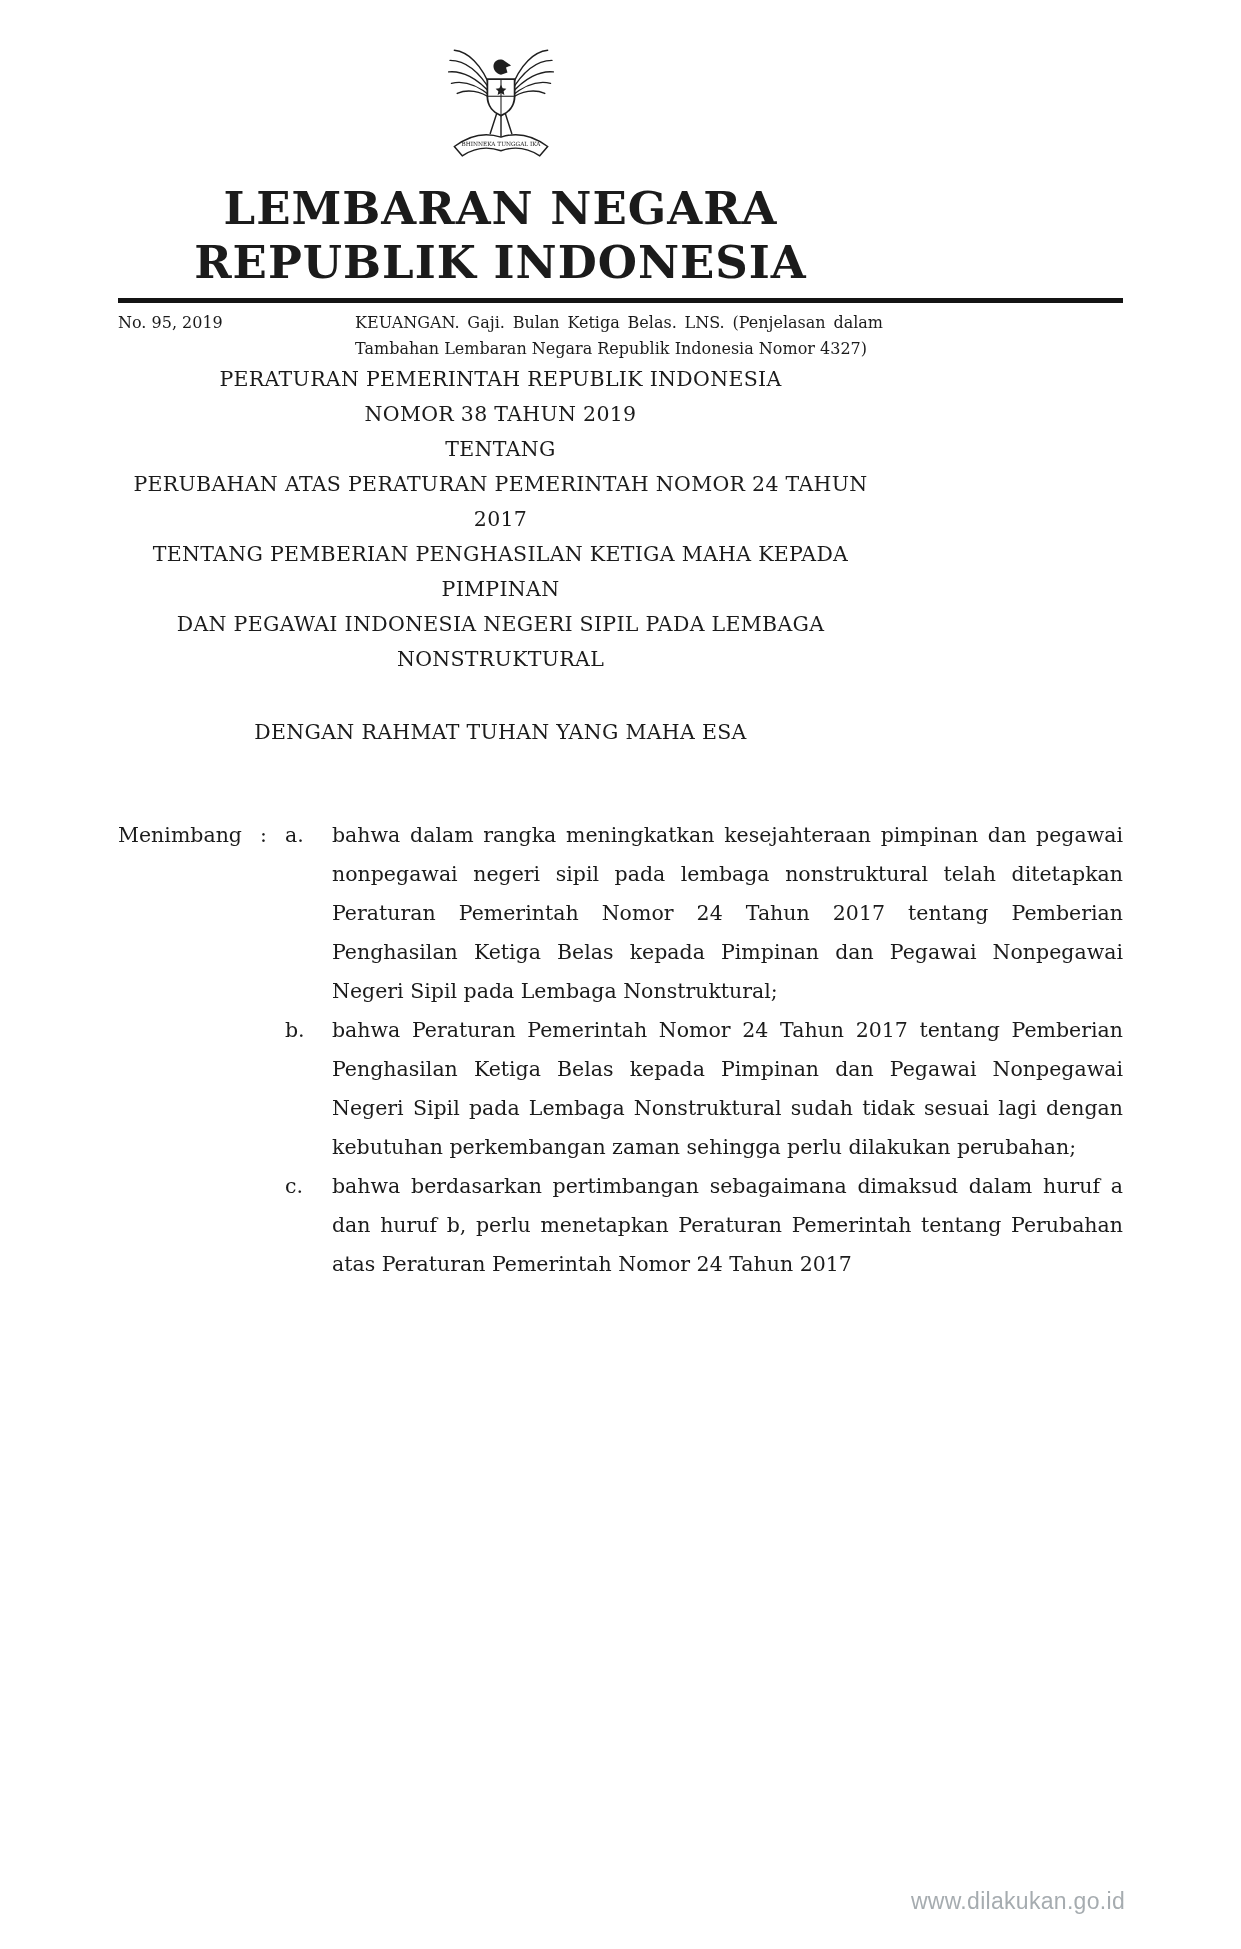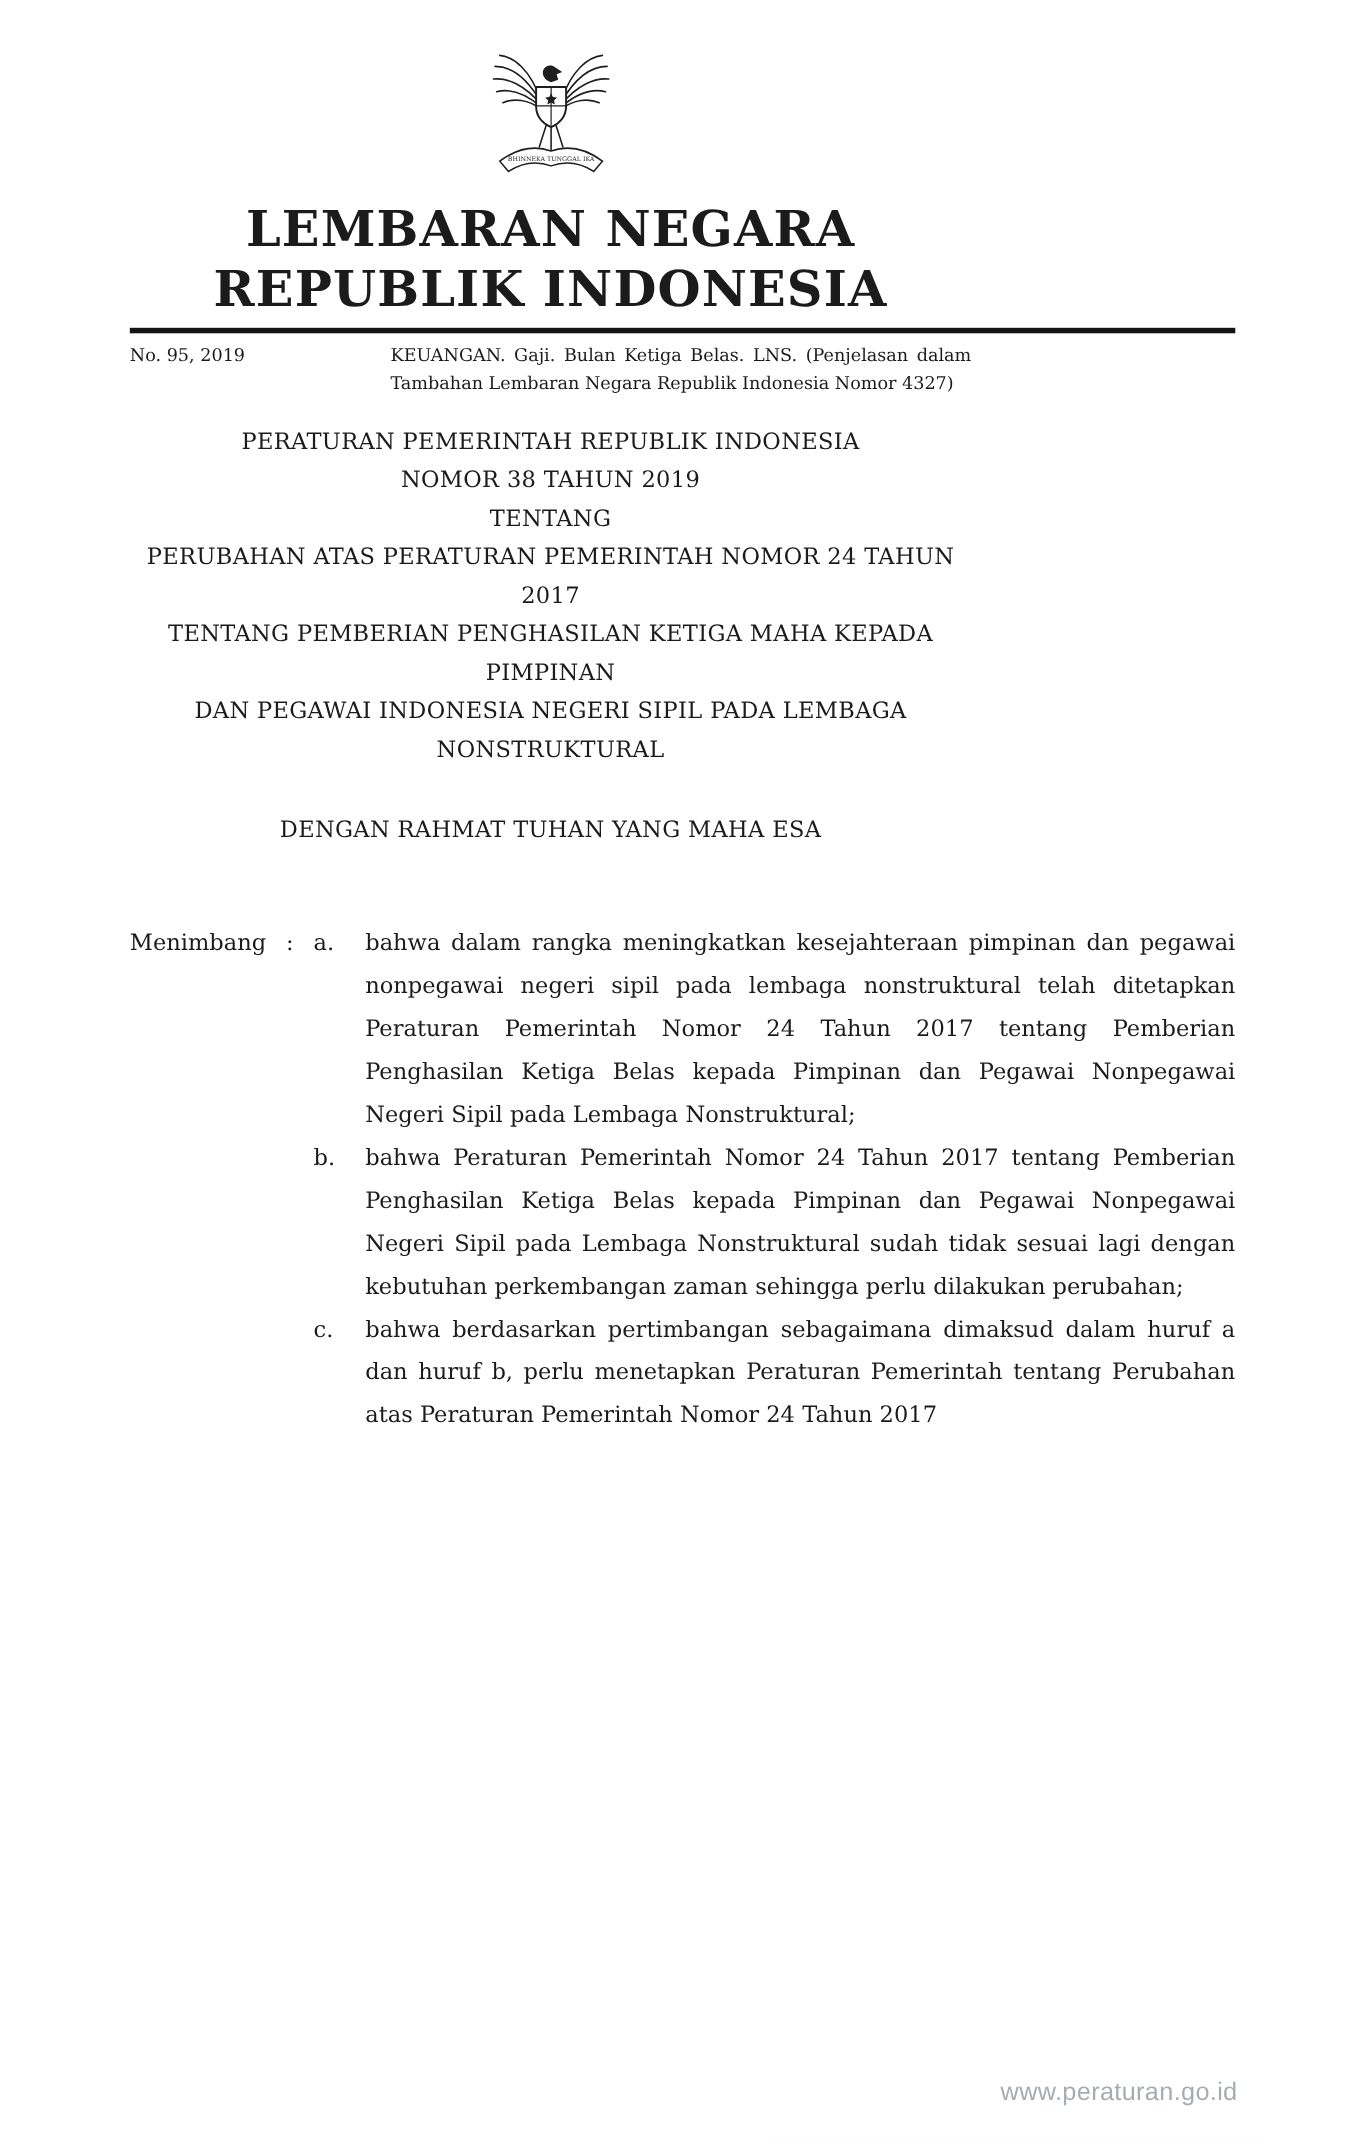--- a/index.html
+++ b/index.html
@@ -41,21 +41,21 @@
   .masthead-row {
     display: flex;
     width: 765px;
     margin-top: 7px;
     font-size: 16px;
     line-height: 26px;
   }
   .masthead-number { width: 237px; flex-shrink: 0; }
   .masthead-subject { flex: 1; text-align: justify; }
 
-  .doc-headings { margin-top: 22px; width: 765px; }
+  .doc-headings { width: 765px; }
   .doc-heading-line {
     text-align: center;
     font-size: 20.5px;
     line-height: 35px;
     letter-spacing: 0.3px;
   }
   .invocation { margin-top: 38px; }
   .authority  { margin-top: 33px; }
 
   .body-block {
@@ -164,14 +164,14 @@
           <div class="item">
             <div class="item-letter">c.</div>
             <div class="item-text">bahwa berdasarkan pertimbangan sebagaimana dimaksud dalam huruf a dan huruf b, perlu menetapkan Peraturan Pemerintah tentang Perubahan atas Peraturan Pemerintah Nomor 24 Tahun 2017</div>
           </div>
         </div>
       </div>
     </div>
 
   </div>
 
-  <div class="footer-watermark">www.peraturan.go.id</div>
+  <div class="footer-watermark">www.dilakukan.go.id</div>
 </div>
 
 </body></html>

